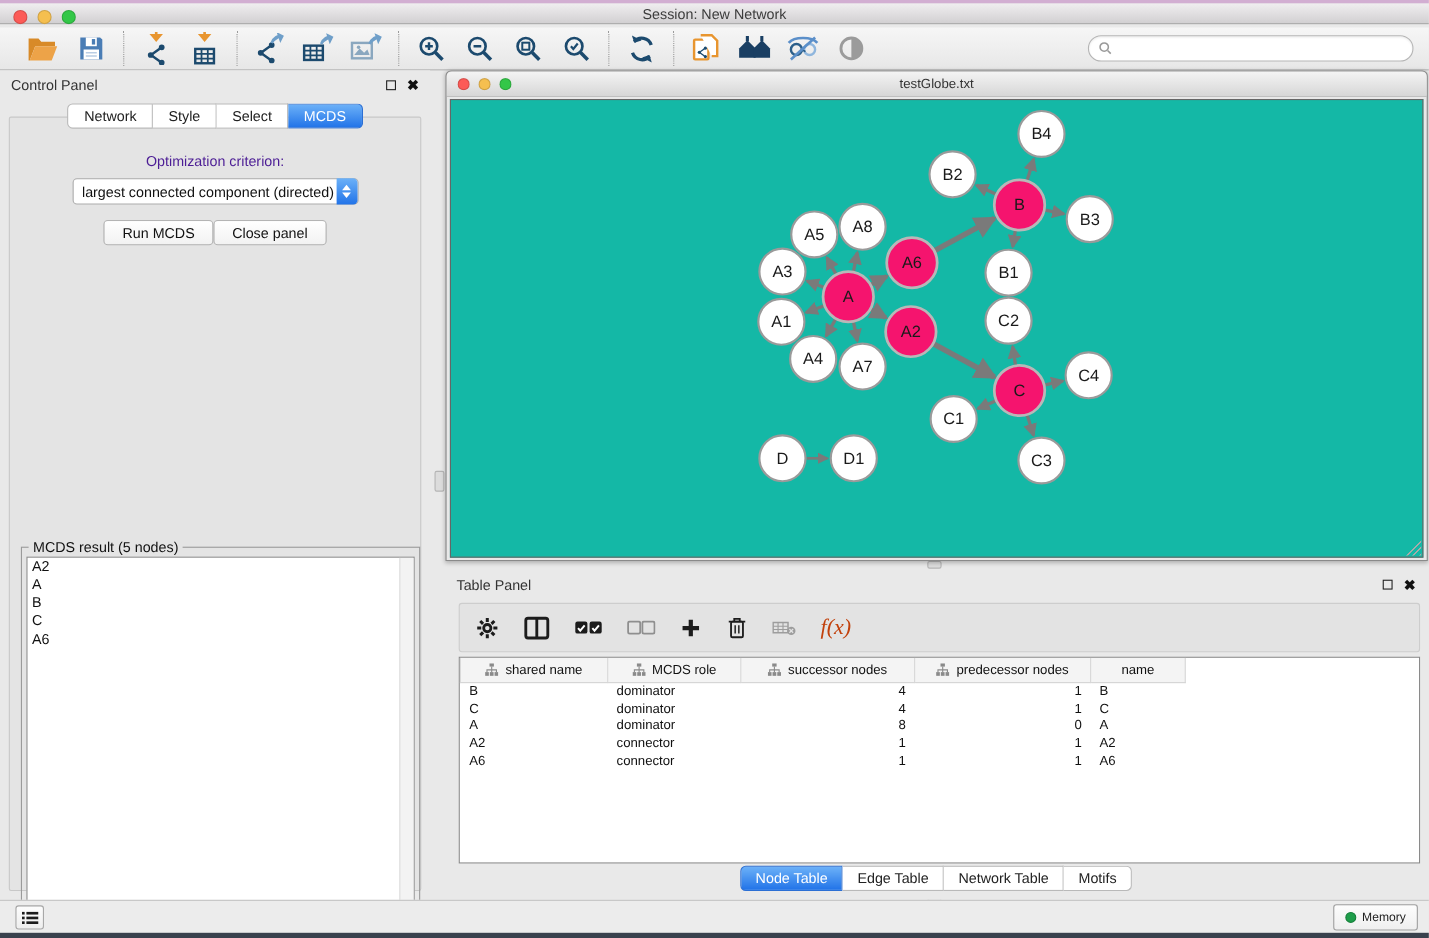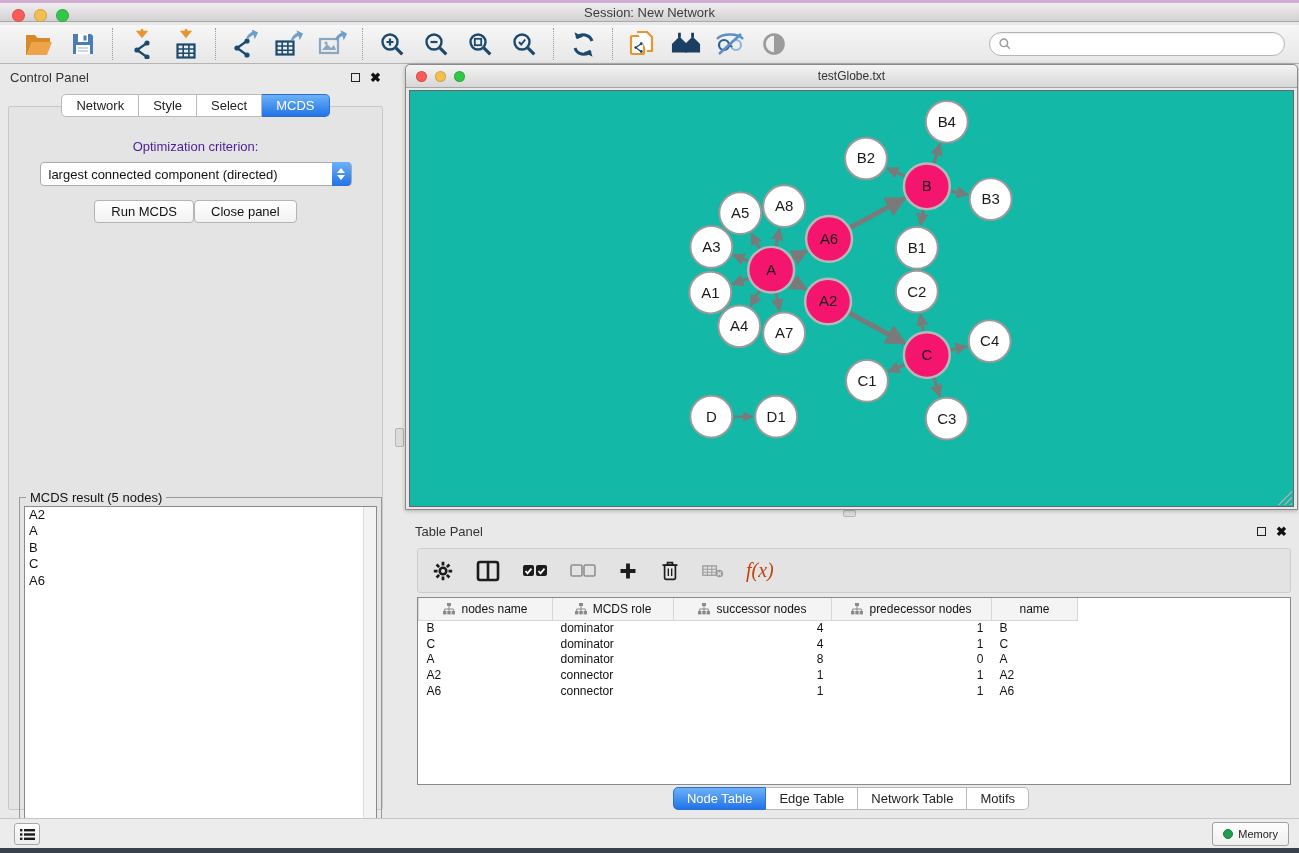--- a/index.html
+++ b/index.html
@@ -37,21 +37,21 @@
 
   .cp-tabs { position:absolute; left:0; top:30px; width:100%; display:flex; justify-content:center; z-index:2; }
   .cp-tab { font-size:13px; padding:3px 14px; background:#fff; border:1px solid #b9b9b9; border-left:none; color:#222; }
   .cp-tab:first-child { border-left:1px solid #b9b9b9; border-radius:5px 0 0 5px; }
   .cp-tab:last-child { border-radius:0 5px 5px 0; }
   .cp-tab.active { background:linear-gradient(#6cb1f8,#2173e8); border-color:#2b6fd4; color:#fff; }
 
   .cp-body { position:absolute; left:8px; top:42px; width:375px; height:746px; background:#e4e4e4;
     border:1px solid #c8c8c8; border-radius:2px; height:704px; }
   .opt-label { text-align:center; font-size:13px; color:#4c1d95; margin-top:32px; }
-  .combo { margin:8px auto 0; width:312px; height:24px; background:#fff; border:1px solid #ababab;
+  .combo { margin:8px auto 0; width:260px; height:24px; background:#fff; border:1px solid #ababab;
     border-radius:4px; display:flex; align-items:center; position:relative; }
   .combo .combo-text { font-size:13px; color:#111; padding-left:8px; white-space:nowrap; }
   .combo .stepper { position:absolute; right:0; top:-1px; width:19px; height:24px; border-radius:0 4px 4px 0;
     background:linear-gradient(#6cb1f8,#2173e8); display:flex; flex-direction:column; align-items:center; justify-content:center; gap:2px; }
   .stepper i { width:0; height:0; border-left:4px solid transparent; border-right:4px solid transparent; }
   .stepper .up { border-bottom:5px solid #fff; }
   .stepper .down { border-top:5px solid #fff; }
   .btnrow { display:flex; justify-content:center; margin-top:14px; }
   .mac-btn { font-size:13px; color:#111; background:linear-gradient(#ffffff,#f2f2f2); border:1px solid #b4b4b4;
     border-radius:4px; padding:3px 16px; }
@@ -555,21 +555,21 @@
               <span class="thwrap">
                 <svg width="12" height="12" viewBox="0 0 12 12">
                   <g fill="#8a8a8a">
                     <rect x="4" y="0" width="4" height="3"></rect>
                     <rect x="0" y="8" width="3.4" height="3.4"></rect>
                     <rect x="4.3" y="8" width="3.4" height="3.4"></rect>
                     <rect x="8.6" y="8" width="3.4" height="3.4"></rect>
                   </g>
                   <path d="M6 3v3M1.7 8V6h8.6v2M6 6v2" stroke="#8a8a8a" fill="none"></path>
                 </svg>
-                <span>nodes name</span>
+                <span>shared name</span>
               </span>
             </th>
             <th>
               <span class="thwrap">
                 <svg width="12" height="12" viewBox="0 0 12 12">
                   <g fill="#8a8a8a">
                     <rect x="4" y="0" width="4" height="3"></rect>
                     <rect x="0" y="8" width="3.4" height="3.4"></rect>
                     <rect x="4.3" y="8" width="3.4" height="3.4"></rect>
                     <rect x="8.6" y="8" width="3.4" height="3.4"></rect>

